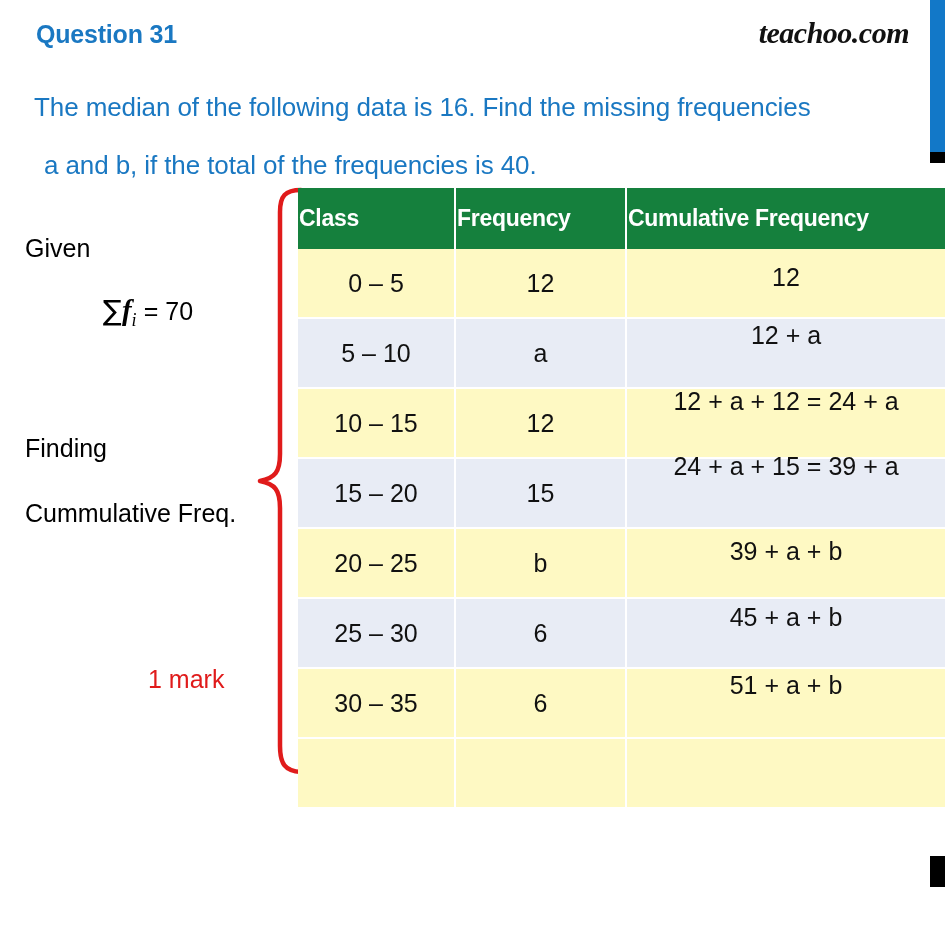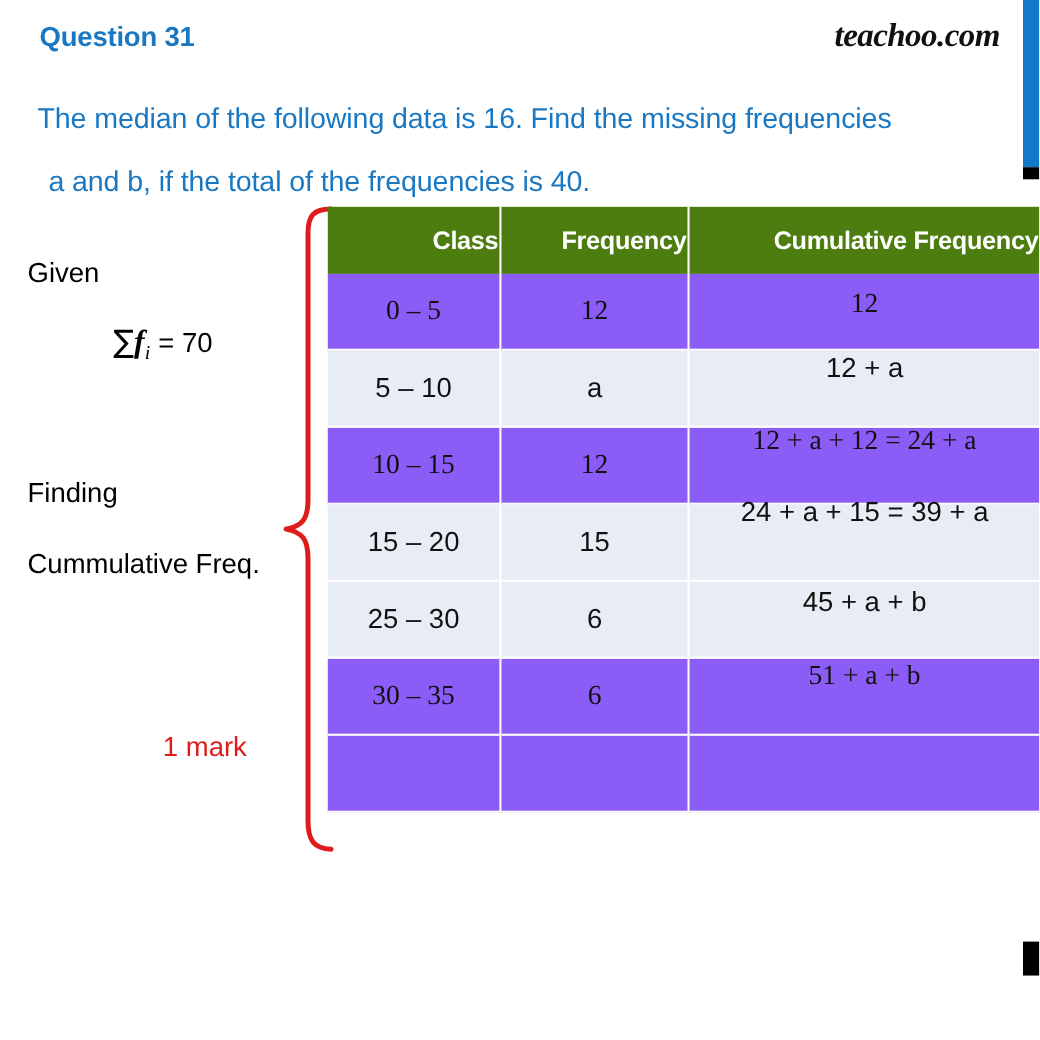--- a/index.html
+++ b/index.html
@@ -120,43 +120,43 @@
     top: 188px;
     width: 647px;
     border-collapse: separate;
     border-spacing: 0;
   }
   #data-table col.c-class { width: 158px; }
   #data-table col.c-freq  { width: 171px; }
   #data-table col.c-cum   { width: 318px; }
 
   #data-table th {
-    background: #4d7c0f;
+    background: #15803d;
     color: #ffffff;
     font-size: 23px;
     font-weight: bold;
     height: 59px;
-    text-align: right;
+    text-align: left;
     border-right: 2px solid #ffffff;
     letter-spacing: -0.3px;
   }
   #data-table th:last-child { border-right: none; }
 
   #data-table td {
     height: 68px;
     text-align: center;
     font-size: 25px;
     color: #111111;
     border-right: 2px solid #ffffff;
     border-bottom: 2px solid #ffffff;
     position: relative;
     padding: 0;
   }
   #data-table td:last-child { border-right: none; }
-  #data-table tr.row-dark td  { background: #8b5cf6; font-family: Liberation Serif, serif; }
+  #data-table tr.row-dark td  { background: #fef9c3; }
   #data-table tr.row-light td { background: #e8ecf5; }
 
   
   td.cum { vertical-align: middle; }
   td.cum .cum-inner { position: relative; display: block; white-space: nowrap; }
   td.cum.n0 .cum-inner { top: -6px; }
   td.cum.n1 .cum-inner { top: -18px; }
   td.cum.n2 .cum-inner { top: -22px; }
   td.cum.n3 .cum-inner { top: -27px; }
   td.cum.n4 .cum-inner { top: -12px; }
@@ -233,20 +233,27 @@
             <span class="cum-inner">12 + a + 12  = 24 + a</span>
           </td>
       </tr>
       <tr class="row-light">
         <td>15 – 20</td>
         <td>15</td>
         <td class="cum n3">
             <span class="cum-inner">24 + a + 15  = 39 + a</span>
           </td>
       </tr>
+      <tr class="row-dark">
+        <td>20 – 25</td>
+        <td>b</td>
+        <td class="cum n4">
+            <span class="cum-inner">39 + a + b</span>
+          </td>
+      </tr>
       <tr class="row-light">
         <td>25 – 30</td>
         <td>6</td>
         <td class="cum n5">
             <span class="cum-inner">45 + a + b</span>
           </td>
       </tr>
       <tr class="row-dark">
         <td>30 – 35</td>
         <td>6</td>

